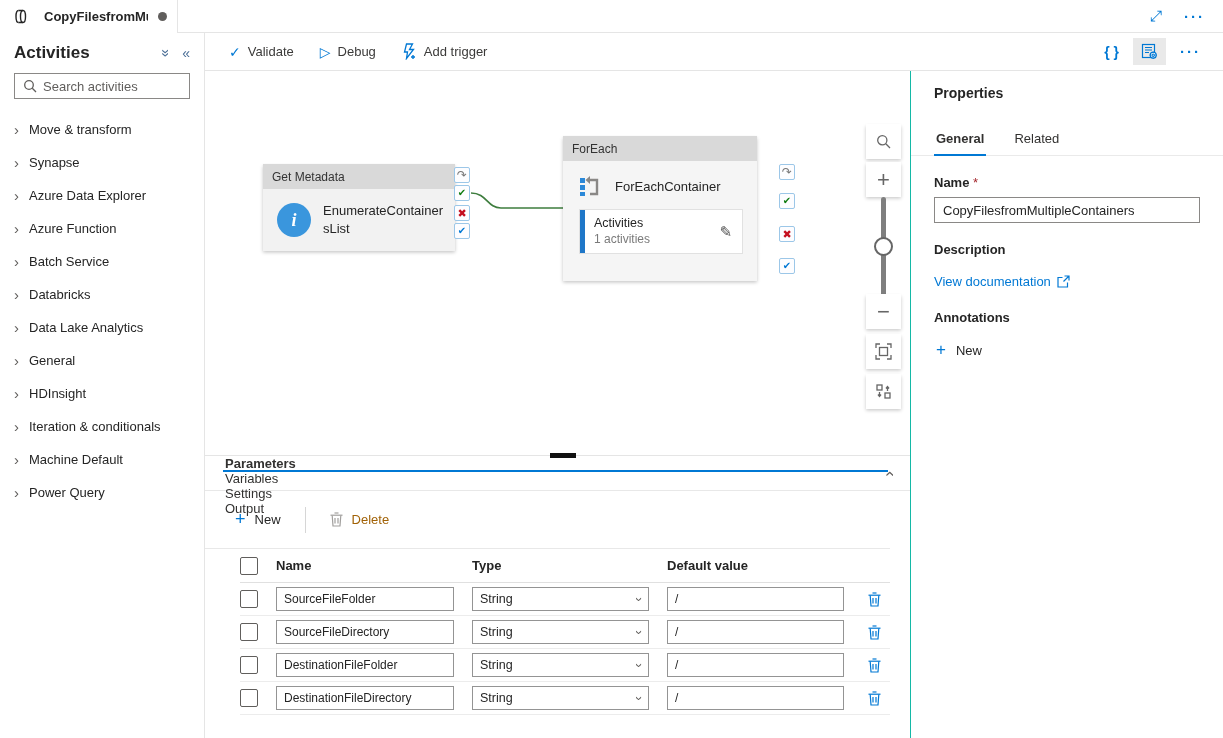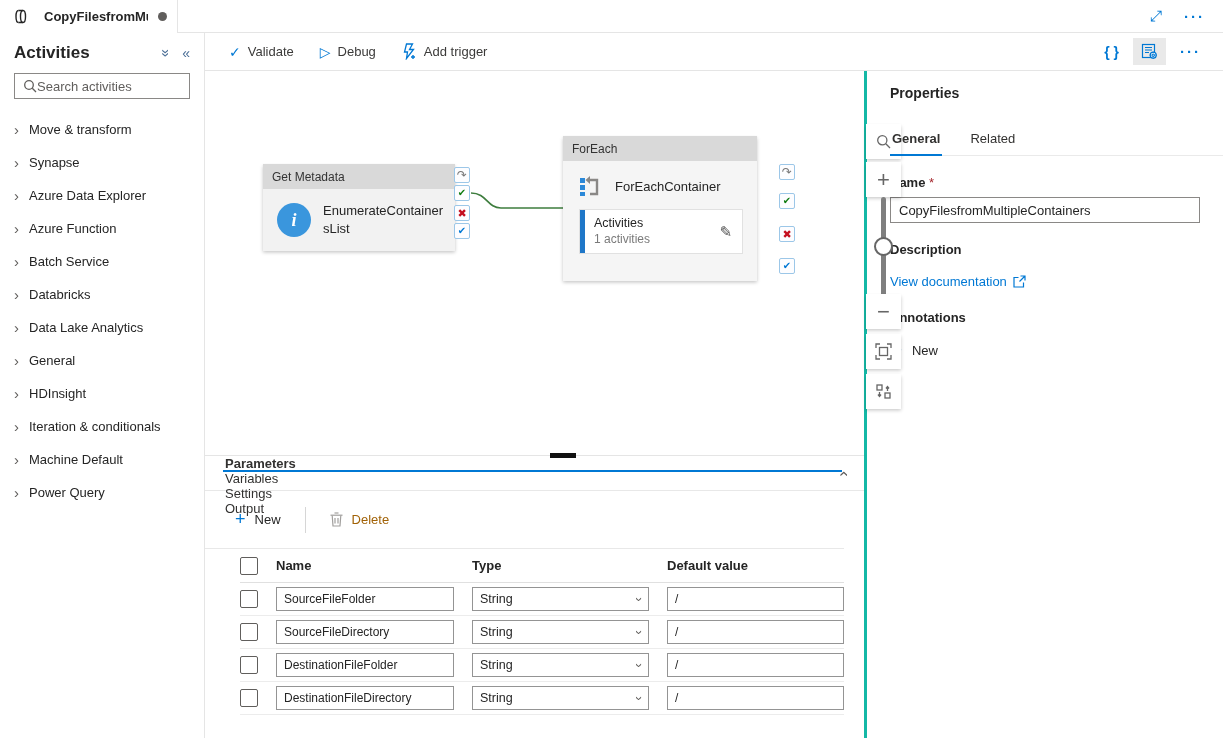--- a/index.html
+++ b/index.html
@@ -20,21 +20,21 @@
   
   .main-row { flex:1; display:flex; min-height:0; }
 
   
   .sidebar { width:205px; flex-shrink:0; border-right:1px solid #e5e5e5; padding:10px 14px 0 14px; }
   .sidebar-head { display:flex; align-items:center; justify-content:space-between; margin-bottom:10px; }
   .sidebar-title { font-size:17px; font-weight:bold; }
   .sidebar-head-icons { display:flex; gap:14px; color:#605e5c; }
   .chev-dbl-down { display:inline-block; transform:rotate(-90deg); font-size:14px; color:#4a6e96; }
   .chev-dbl-left { font-size:14px; color:#4a6e96; }
-  .search-box { display:flex; align-items:center; border:1px solid #8a8886; height:26px; padding:0 8px; }
+  .search-box { display:flex; align-items:center; gap:6px; border:1px solid #8a8886; height:26px; padding:0 8px; }
   .search-box input { border:none; outline:none; flex:1; font-size:13px; font-family:inherit; color:#252525; min-width:0; }
   .search-box input::placeholder { color:#605e5c; }
   .cat-list { margin-top:14px; }
   .cat-item { display:flex; align-items:center; gap:10px; height:33px; cursor:pointer; }
   .cat-chev { color:#605e5c; font-size:15px; line-height:1; }
   .cat-label { font-size:13px; }
 
   
   .right-col { flex:1; display:flex; flex-direction:column; min-width:0; }
   .canvas-toolbar { height:38px; flex-shrink:0; border-bottom:1px solid #e5e5e5; display:flex; align-items:center; justify-content:space-between; padding:0 14px 0 24px; }
@@ -109,21 +109,21 @@
   .prow { display:grid; grid-template-columns:18px 178px 177px 177px 24px; column-gap:18px; align-items:center; }
   .prow.head { height:34px; border-bottom:1px solid #e0e0e0; font-weight:bold; }
   .prow.body-row { height:33px; border-bottom:1px solid #ececec; }
   .checkbox { width:18px; height:18px; border:1px solid #605e5c; border-radius:2px; background:#fff; cursor:pointer; }
   .cell-input { width:100%; height:24px; border:1px solid #949494; padding:0 7px; font-size:12px; font-family:inherit; color:#252525; outline:none; background:#fff; }
   .cell-select { width:100%; height:24px; border:1px solid #949494; padding:0 7px; display:flex; align-items:center; justify-content:space-between; font-size:12.5px; cursor:pointer; background:#fff;text-align:right; }
   .sel-chev { display:inline-block; transform:rotate(90deg); color:#605e5c; font-size:13px; }
   .row-trash { color:#0078d4; cursor:pointer; display:flex; align-items:center; justify-content:center; }
 
   
-  .props-panel { width:359px; flex-shrink:0; border-left:3px solid #14b8a6; padding-top:14px; overflow:hidden; }
+  .props-panel { width:313px; flex-shrink:0; border-left:1px solid #14b8a6; padding-top:14px; overflow:hidden; }
   .props-inner { padding:0 23px; }
   .props-title { font-size:14px; font-weight:bold; }
   .ptabs { display:flex; gap:26px; margin-top:24px; padding:0 23px; border-bottom:1px solid #eaeaea; }
   .ptab { position:relative; padding:6px 2px 9px; cursor:pointer; color:#323130; }
   .ptab.active { font-weight:bold; }
   .ptab.active::after { content:""; position:absolute; left:0; right:0; bottom:-1px; height:2px; background:#0078d4; }
   .field-label { font-weight:bold; margin-top:19px; margin-bottom:7px; }
   .req { color:#a4262c; font-weight:normal; }
   .text-input { width:100%; height:26px; border:1px solid #8a8886; padding:0 8px; font-size:13px; font-family:inherit; color:#252525; outline:none; }
   .desc-box { position:relative; width:100%; height:64px; border:1px solid #8a8886; padding:5px 8px; font-size:13px; line-height:1.45; color:#252525; overflow:hidden; }

